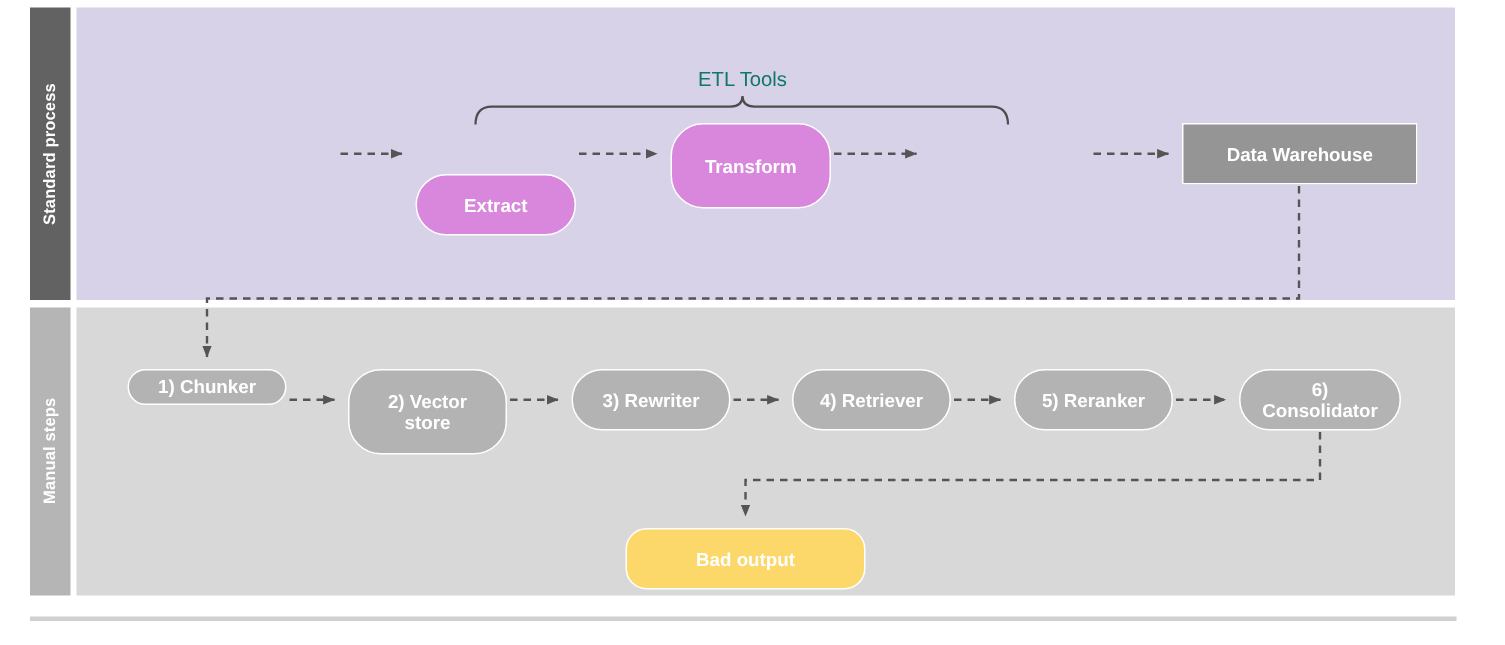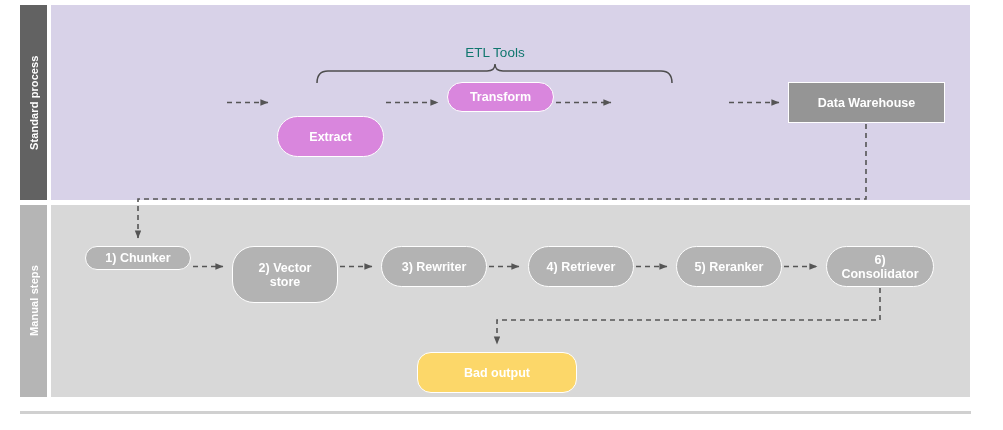--- a/index.html
+++ b/index.html
@@ -59,21 +59,21 @@
   .node.rect { border-radius: 0; }
   .node.pill { border-radius: 22px; }
   .gray   { background: #959595; }
   .purple { background: #d986dd; }
   .ltgray { background: #b3b3b3; }
   .yellow { background: #fcd769; }
 
   
   #node-data-sources    { left: 67px;  top: 82px;  width: 158px; height: 41px; }
   #node-extract         { left: 277px; top: 82px;  width: 107px; height: 41px; margin-top: 34px; }
-  #node-transform       { left: 447px; top: 82px;  width: 107px; height: 30px; }
+  #node-transform       { left: 447px; top: 82px;  width: 107px; height: 57px; }
   #node-load            { left: 620px; top: 82px;  width: 107px; height: 41px; }
   #node-data-warehouse  { left: 788px; top: 82px;  width: 157px; height: 41px; }
 
   
   #node-chunker       { left: 85px;  top: 246px; width: 106px; height: 24px; }
   #node-vector-store  { left: 232px; top: 246px; width: 106px; height: 57px; }
   #node-rewriter      { left: 381px; top: 246px; width: 106px; height: 41px; }
   #node-retriever     { left: 528px; top: 246px; width: 106px; height: 41px; }
   #node-reranker      { left: 676px; top: 246px; width: 106px; height: 41px; }
   #node-consolidator  { left: 826px; top: 246px; width: 108px; height: 41px; }

